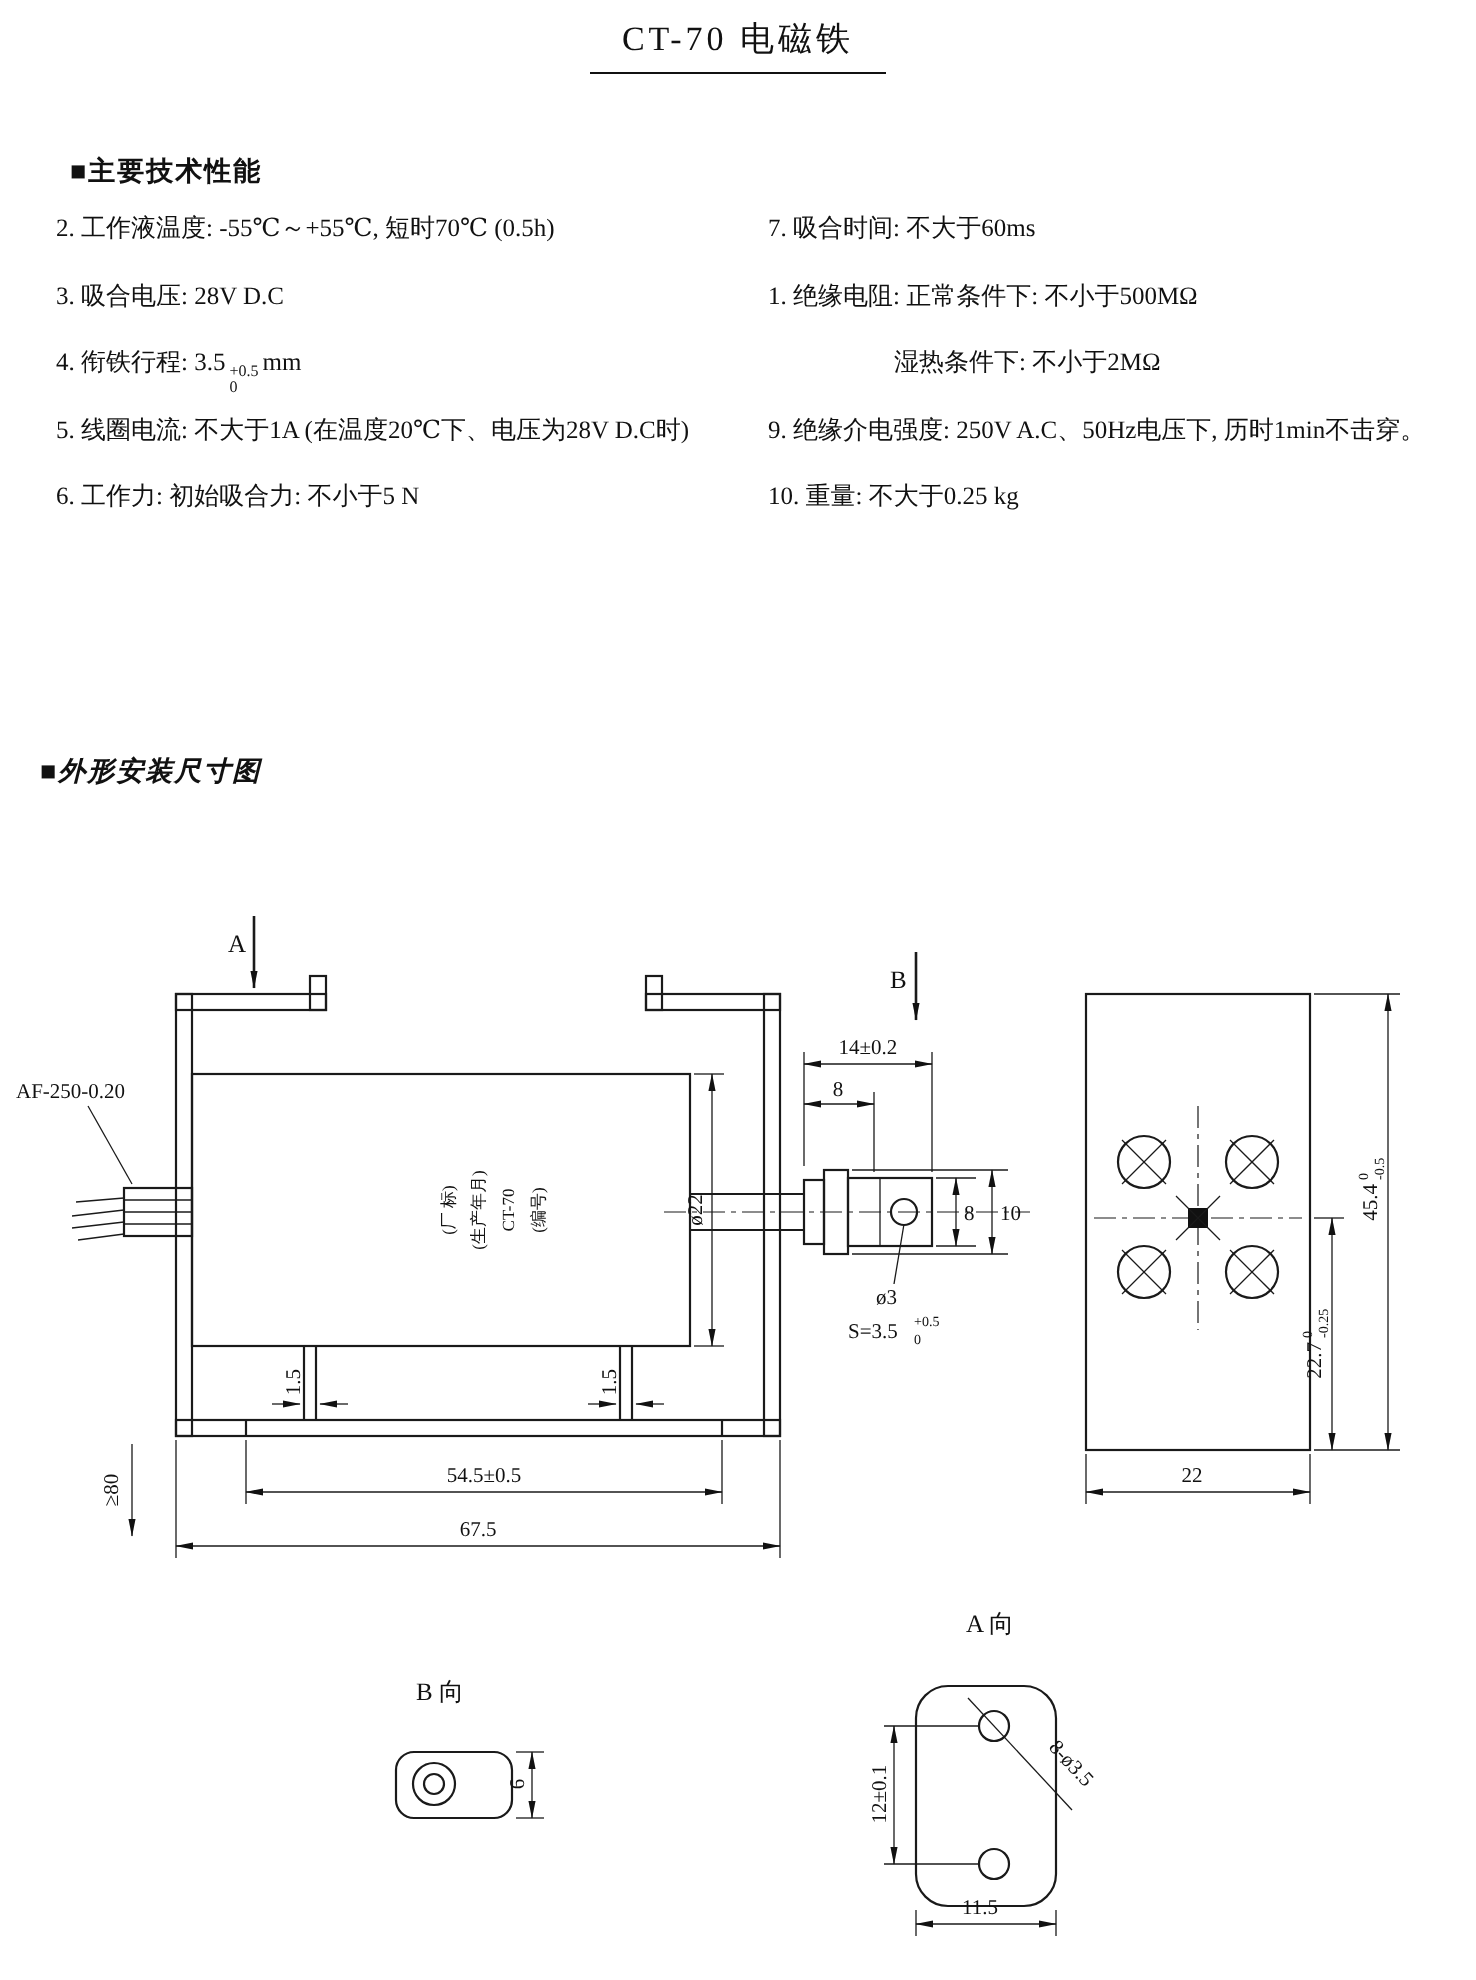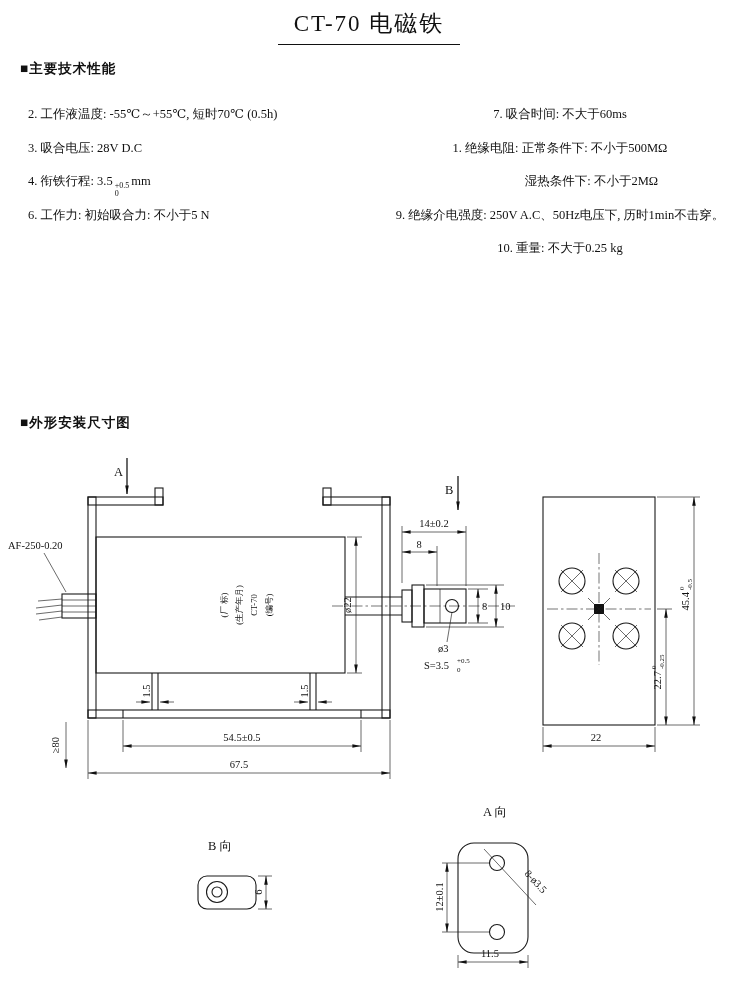--- a/index.html
+++ b/index.html
@@ -1,25 +1,25 @@
 <!DOCTYPE html>
 <html><head>
 <meta charset="utf-8">
 <style>
   html,body{margin:0;padding:0;background:#e8e8e8;}
   .page{position:relative;width:738px;height:990px;background:#ffffff;margin:0 auto;
         font-family:"Liberation Serif","DejaVu Serif",serif;color:#111;overflow:hidden;}
-  .title{position:absolute;top:8px;left:0;width:100%;text-align:center;font-size:23px;letter-spacing:2px;}
+  .title{position:absolute;top:8px;left:0;width:100%;text-align:center;font-size:17px;letter-spacing:2px;}
   .title span{display:inline-block;border-bottom:1.5px solid #111;padding:0 16px 5px;}
   .h1{position:absolute;left:20px;font-size:13.5px;font-weight:bold;letter-spacing:1px;}
-  #h-specs{top:60px;}
-  #h-drawing{top:414px;}
+  #h-specs{top:77px;margin-left:15px;}
+  #h-drawing{top:377px;font-style:italic;}
   .col{position:absolute;font-size:12.5px;}
   #col-left{left:28px;top:104px;width:356px;}
-  #col-right{left:384px;top:104px;width:352px;text-align:center;}
+  #col-right{left:384px;top:104px;width:352px;}
   .sl{height:20px;line-height:20px;margin-bottom:13.5px;white-space:nowrap;}
   .ind1{padding-left:64px;}
   .ind2{padding-left:63px;}
   .tol{display:inline-flex;flex-direction:column;vertical-align:-3px;font-size:8px;line-height:8px;margin:0 2px 0 2px;}
   .dwg{position:absolute;left:0;top:430px;}
   svg text{font-family:"Liberation Serif","DejaVu Serif",serif;fill:#111;}
   .ln{fill:none;stroke:#1a1a1a;stroke-width:1.1;}
   .thin{fill:none;stroke:#1a1a1a;stroke-width:0.65;}
   .dim{fill:none;stroke:#1a1a1a;stroke-width:0.65;marker-start:url(#arr);marker-end:url(#arr);}
   .dime{fill:none;stroke:#1a1a1a;stroke-width:0.65;marker-end:url(#arr);}
@@ -41,20 +41,21 @@
 
   <div class="h1" id="h-specs">■主要技术性能</div>
 
   <div class="col" id="col-left">
     <div class="sl">2. 工作液温度: -55℃～+55℃, 短时70℃ (0.5h)</div>
     <div class="sl">3. 吸合电压: 28V D.C</div>
     <div class="sl"><span>4. 衔铁行程: 3.5</span><span class="tol">
           <span>+0.5</span>
           <span>0</span>
         </span><span>mm</span></div>
+    <div class="sl">5. 线圈电流: 不大于1A (在温度20℃下、电压为28V D.C时)</div>
     <div class="sl">6. 工作力: 初始吸合力: 不小于5 N</div>
   </div>
 
   <div class="col" id="col-right">
     <div class="sl">7. 吸合时间: 不大于60ms</div>
     <div class="sl">1. 绝缘电阻: 正常条件下: 不小于500MΩ</div>
     <div class="sl ind2">湿热条件下: 不小于2MΩ</div>
     <div class="sl">9. 绝缘介电强度: 250V A.C、50Hz电压下, 历时1min不击穿。</div>
     <div class="sl">10. 重量: 不大于0.25 kg</div>
   </div>

